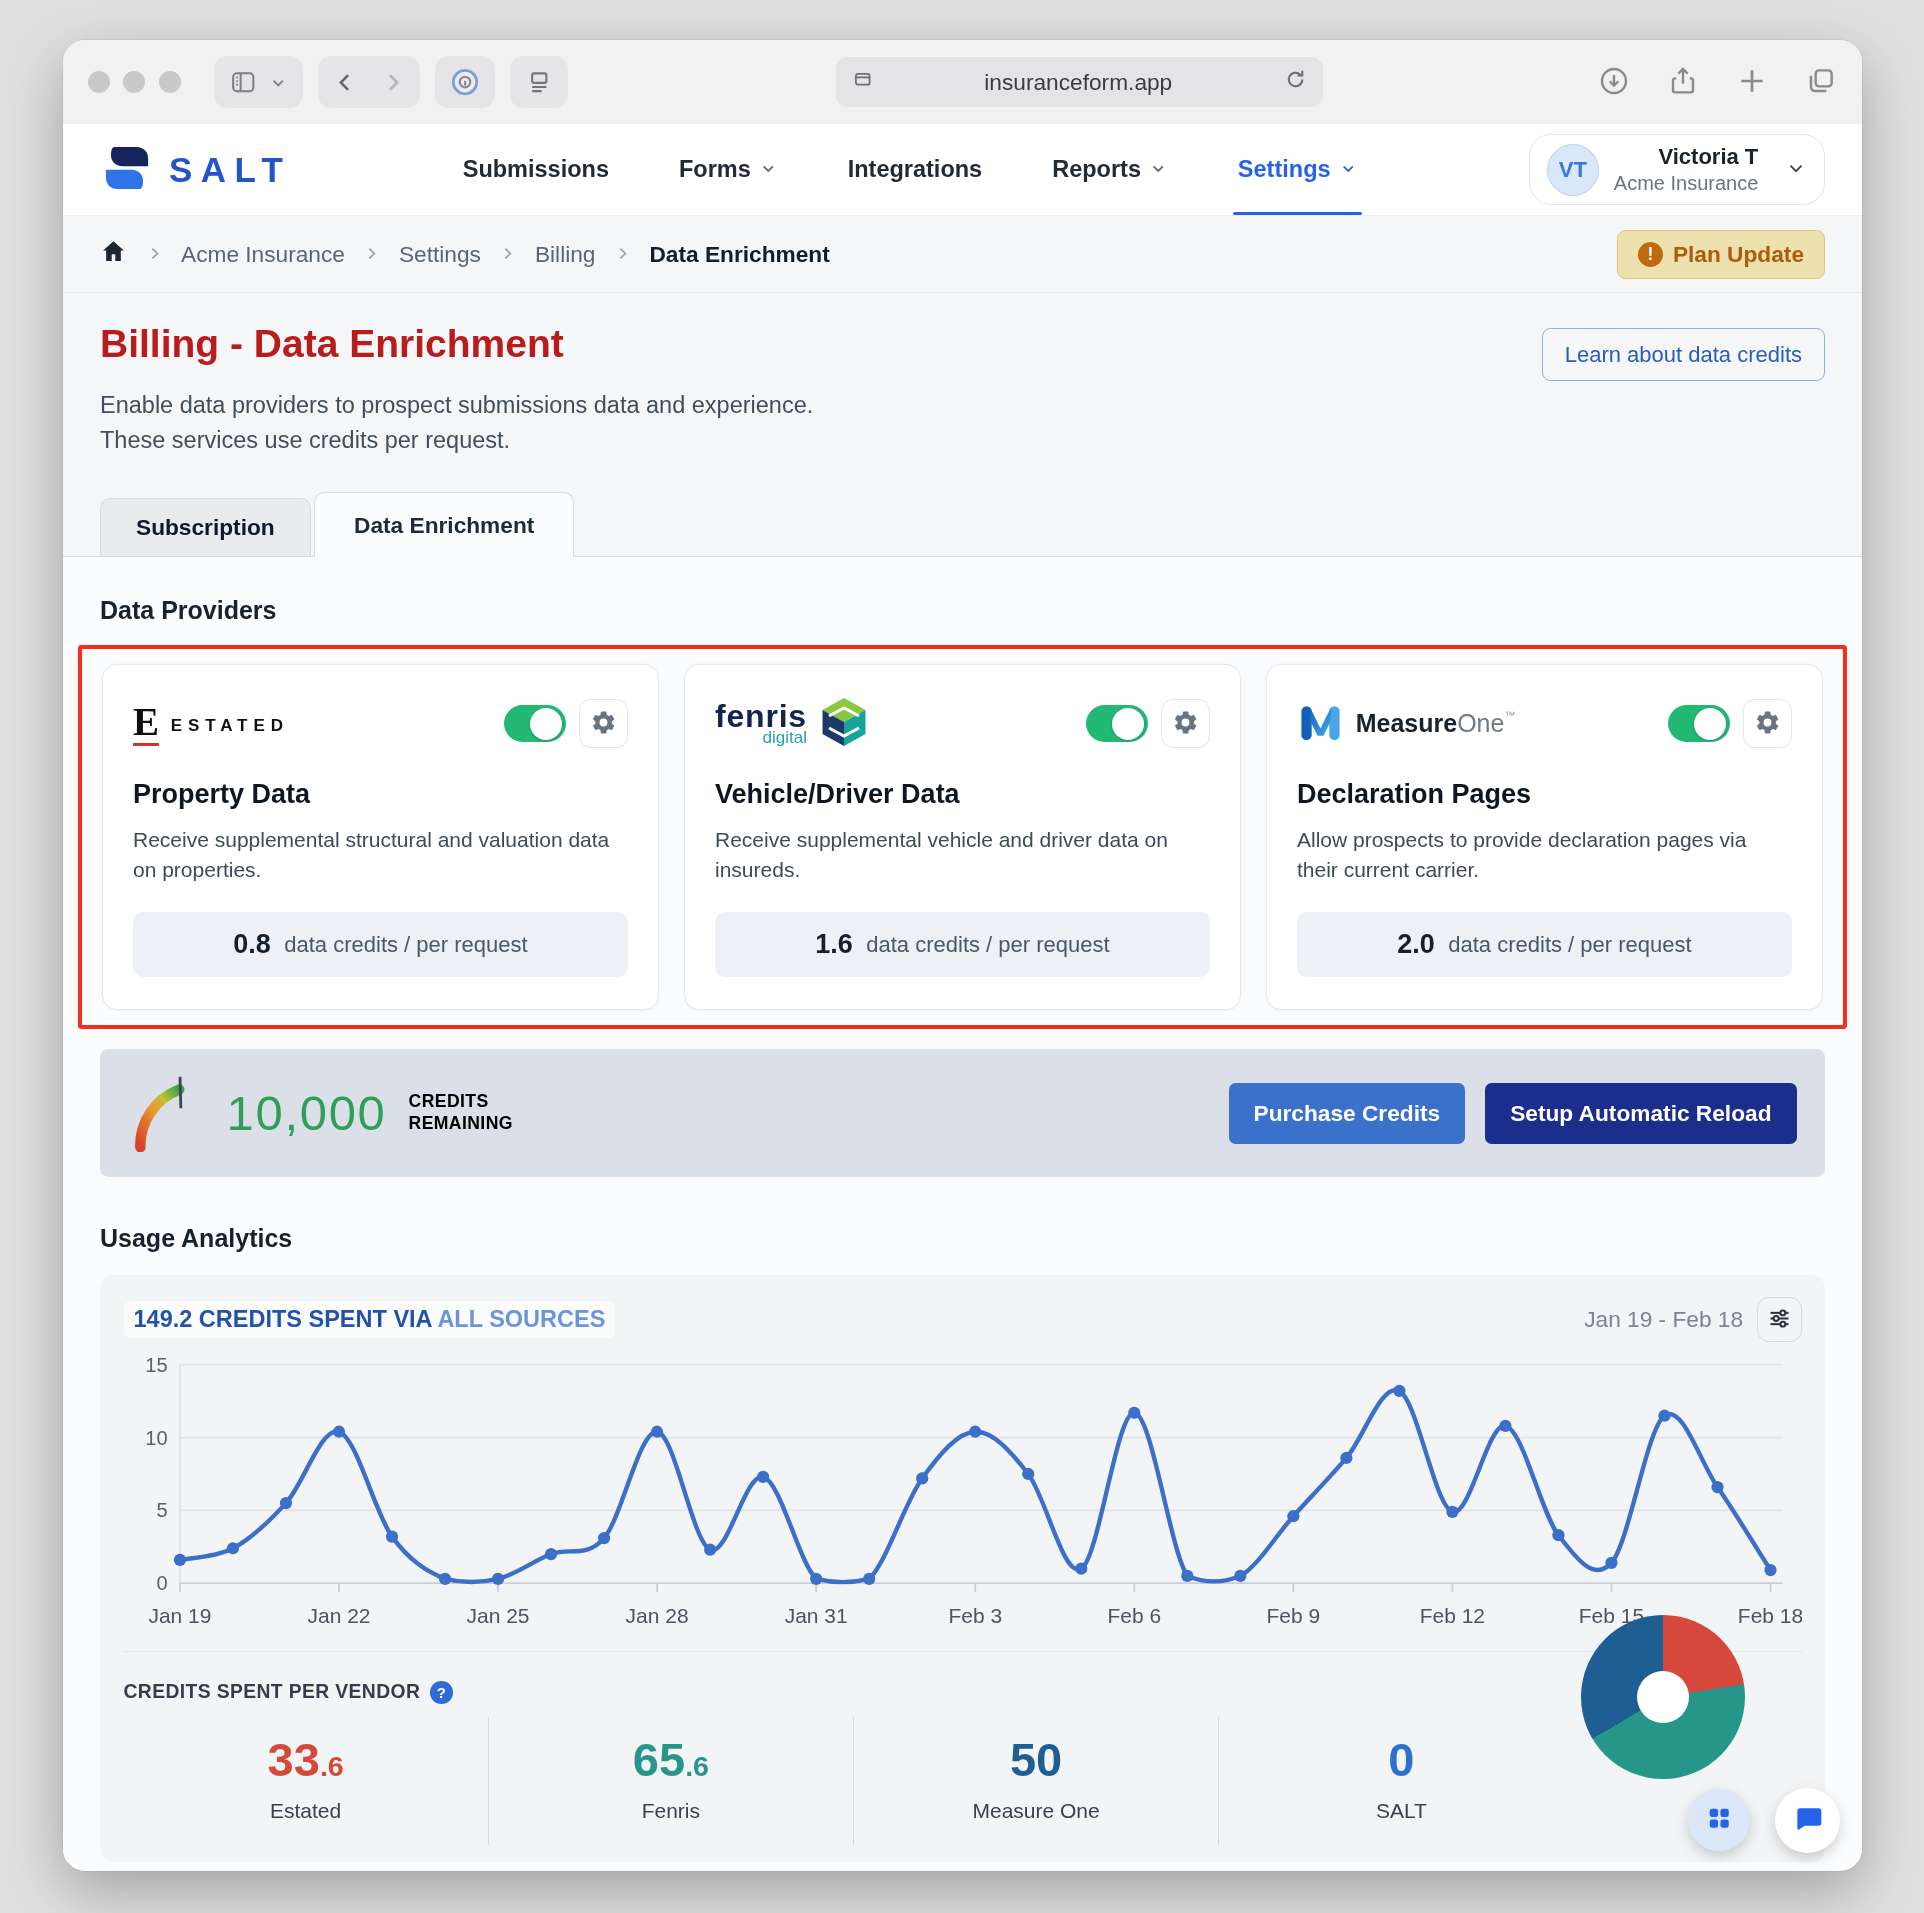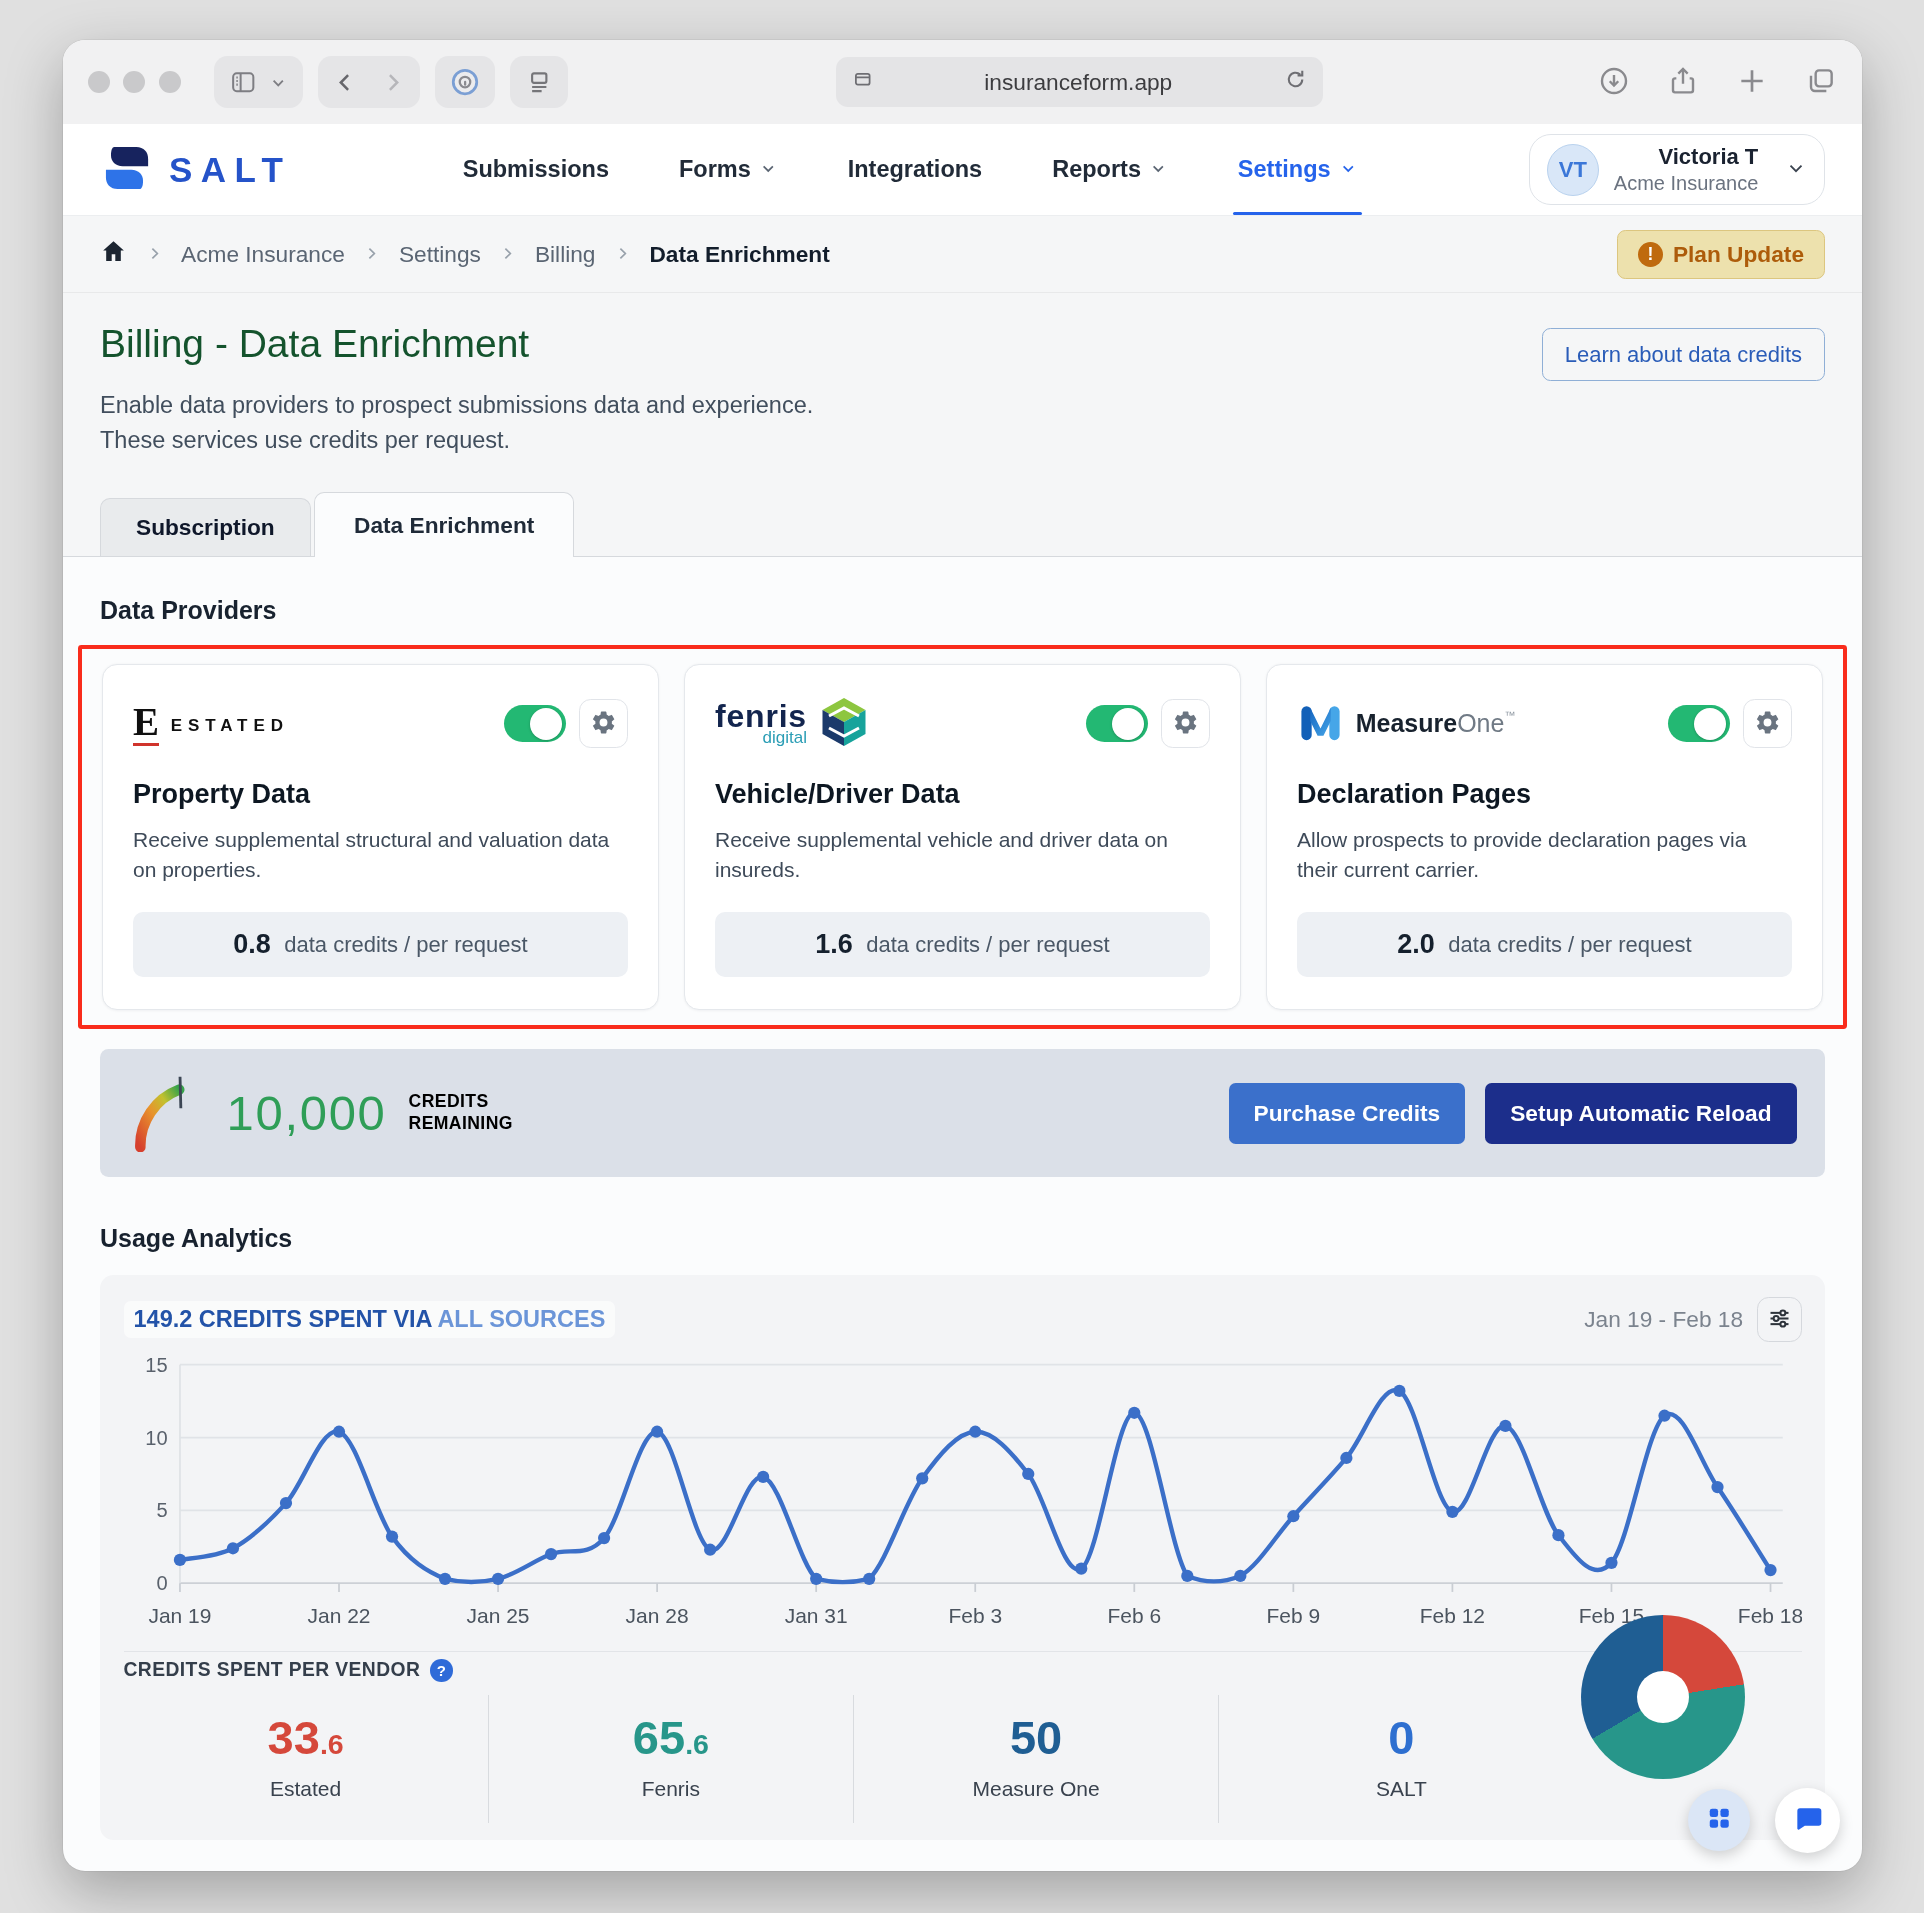--- a/index.html
+++ b/index.html
@@ -37,21 +37,21 @@
 
   
   .sub-band { background:#f5f6f7; }
   .breadcrumb-row { height:77px; display:flex; align-items:center; padding:0 37px; border-bottom:0.8px solid rgba(0,0,0,.05); }
   .crumbs { display:flex; align-items:center; gap:18.5px; font-size:22.7px; color:#5a6573; flex:1; }
   .crumbs .last { font-weight:bold; color:#121d2b; }
   .badge { display:flex; align-items:center; gap:10px; background:#ede1ad; border:1.7px solid #dcc67f; border-radius:8.4px; padding:10px 20px; color:#ad5c0b; font-weight:bold; font-size:22.7px; }
   .badge-ic { width:25px; height:25px; border-radius:50%; background:#bf6a0e; color:#fff; font-size:17.6px; font-weight:bold; display:flex; align-items:center; justify-content:center; }
   .hero { display:flex; align-items:flex-start; padding:28.5px 37px 0; }
   .hero-left { flex:1; }
-  .page-title { font-size:39px; font-weight:400; color:#14532d; }
+  .page-title { font-size:39px; font-weight:700; color:#b91c1c; }
   .page-sub { margin-top:22px; font-size:23.5px; line-height:1.5; color:#414e5d; max-width:755px; }
   .learn-btn { margin-top:6.7px; background:transparent; border:1.7px solid #8fafd6; border-radius:8.4px; color:#2a5cb8; font-size:22px; padding:12.6px 22px; font-family:inherit; cursor:pointer; }
 
   .tabbar { display:flex; align-items:flex-end; padding:34px 37px 0; border-bottom:0.8px solid #d6d9dd; gap:3.4px; }
   .tab { border:0.8px solid #d6d9dd; border-bottom:none; border-radius:10px 10px 0 0; background:#e9ebed; color:#0f172a; font-size:22.7px; font-weight:600; padding:15px 35px; margin-bottom:0; cursor:pointer; }
   .tab.active { background:#fbfcfd; color:#1f2a38; padding:18.5px 39px; margin-bottom:-0.8px; }
 
   
   .content { padding:0 37px; background:#fbfcfd; }
   .section-h { font-size:25px; font-weight:600; color:#18222f; }
@@ -95,21 +95,21 @@
   .btn-reload { background:#1c2e8b; }
 
   .h-usage { margin-top:47px; }
   .usage-panel { margin-top:22px; background:#f3f4f6; border-radius:13.4px; padding:22px 23.5px 17px; position:relative; }
   .usage-head { display:flex; align-items:center; }
   .usage-total-wrap { background:rgba(255,255,255,.6); border-radius:6.7px; padding:5px 10px; font-size:23.5px; font-weight:bold; color:#2353a8; }
   .usage-total-wrap .src { color:#6b95d8; cursor:pointer; }
   .usage-range { margin-left:auto; display:flex; align-items:center; gap:13.4px; color:#7b838e; font-size:22.7px; }
   .filter-btn { width:45px; height:45px; border:1.7px solid #d5d8dd; border-radius:11.7px; background:transparent; display:flex; align-items:center; justify-content:center; cursor:pointer; }
   #usage-chart { display:block; width:100%; margin-top:6.7px; }
-  .vendor-sect { border-top:0.8px solid #e2e4e8; margin-top:5px; padding-top:7px; }
+  .vendor-sect { border-top:0.8px solid #e2e4e8; margin-top:5px; padding-top:29px; }
   .vendor-head { display:flex; align-items:center; gap:10px; font-size:19.3px; font-weight:bold; color:#343e4b; letter-spacing:0.4px; }
   .help-ic { width:22.7px; height:22.7px; border-radius:50%; background:#2f6bd8; color:#fff; font-size:15px; font-weight:bold; display:flex; align-items:center; justify-content:center; cursor:pointer; }
   .stats-row { margin-top:13.4px; display:flex; width:1460px; }
   .stat { flex:1; text-align:center; padding:15px 0 22px; border-right:0.8px solid #d8dbdf; }
   .stat:last-child { border-right:none; }
   .stat-val { font-size:47px; font-weight:bold; }
   .stat-frac { font-size:28.5px; }
   .stat-lab { margin-top:11.7px; font-size:21px; color:#39424e; }
   .donut { position:absolute; right:80px; top:340px; width:164px; height:164px; border-radius:50%; }
   .donut .hole { position:absolute; left:50%; top:50%; width:52px; height:52px; margin:-26px 0 0 -26px; border-radius:50%; background:#fff; }

